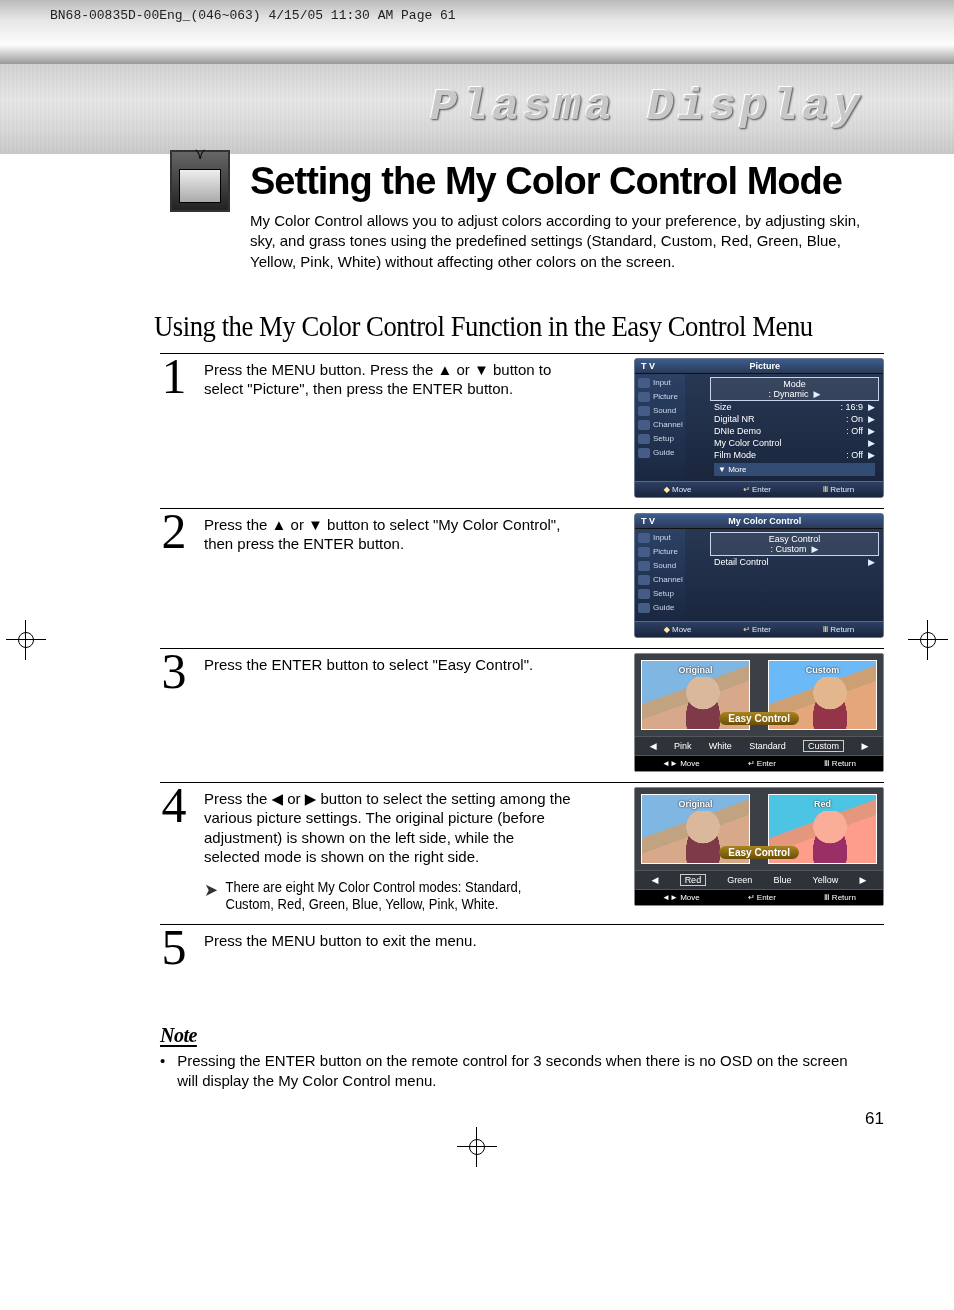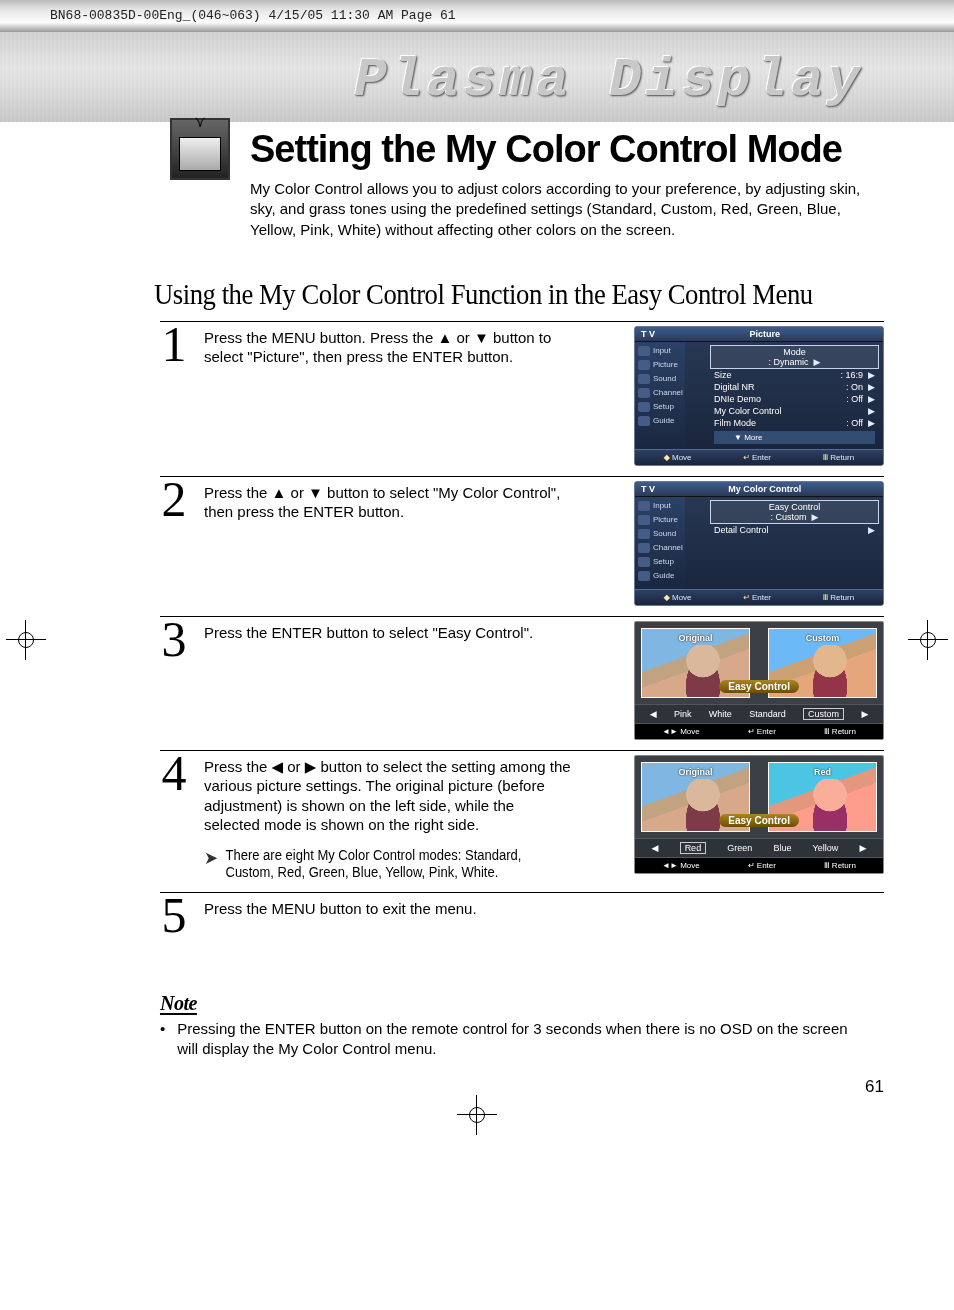--- a/index.html
+++ b/index.html
@@ -10,41 +10,41 @@
     margin: 0 auto;
     color: #000;
     position: relative;
   }
   .print-header {
     font-family: "Courier New", monospace;
     font-size: 13px;
     padding: 8px 50px;
     background: linear-gradient(#bbb, #e5e5e5 30%, #fdfdfd 70%, #999);
     color: #222;
-    height: 32px;
+    height: 64px;
     letter-spacing: 0;
   }
   .brushed {
     height: 90px;
     background: linear-gradient(#cfcfcf, #e9e9e9 40%, #d9d9d9 70%, #c3c3c3);
     position: relative;
     overflow: hidden;
   }
   .brushed::before {
     content: "";
     position: absolute; inset: 0;
     background: repeating-linear-gradient(90deg,#ccc 0 2px,#dedede 2px 4px);
     opacity:.25;
   }
   .brand {
     position: absolute;
     right: 90px;
     top: 18px;
     font-family: "Courier New", monospace;
-    font-size: 54px;
+    font-size: 45px;
     font-weight: bold;
     letter-spacing: 4px;
     color: #c8c8c8;
     text-shadow:
       -1px -1px 0 #fff,
       1px 1px 2px #555,
       0 0 1px #000;
     font-style: italic;
   }
   .page {
@@ -155,21 +155,21 @@
     width:12px;height:10px;background:#455d86;border-radius:2px;flex:0 0 12px;
   }
   .osd-main { flex:1; padding:3px 4px; }
   .osd-row {
     display:flex;justify-content:space-between;align-items:center;
     padding:1px 4px;font-size:9px;color:#fff;
   }
   .osd-row.sel { border:1px solid #c8d4ee;background:rgba(255,255,255,0.08);flex-direction:column;}
   .osd-row .arrow { color:#e6edff; }
   .osd-morebar {
-    background:#334c74;margin:2px 4px;padding:2px 20px;font-size:8px;
+    background:#334c74;margin:2px 4px;padding:2px 4px;font-size:8px;
   }
   .osd-footer {
     background: linear-gradient(#2d4064,#19253c);
     font-size:8px;display:flex;justify-content:space-around;padding:3px;
     border-top:1px solid #556b90;
   }
   .osd-footer span { color:#e0e8fb; }
   .osd-footer .sym { color:#ffe8a3;margin-right:2px;}
   .preview {
     background:#3b3f46;border:1px solid #888;font-size:9px;color:#fff;

